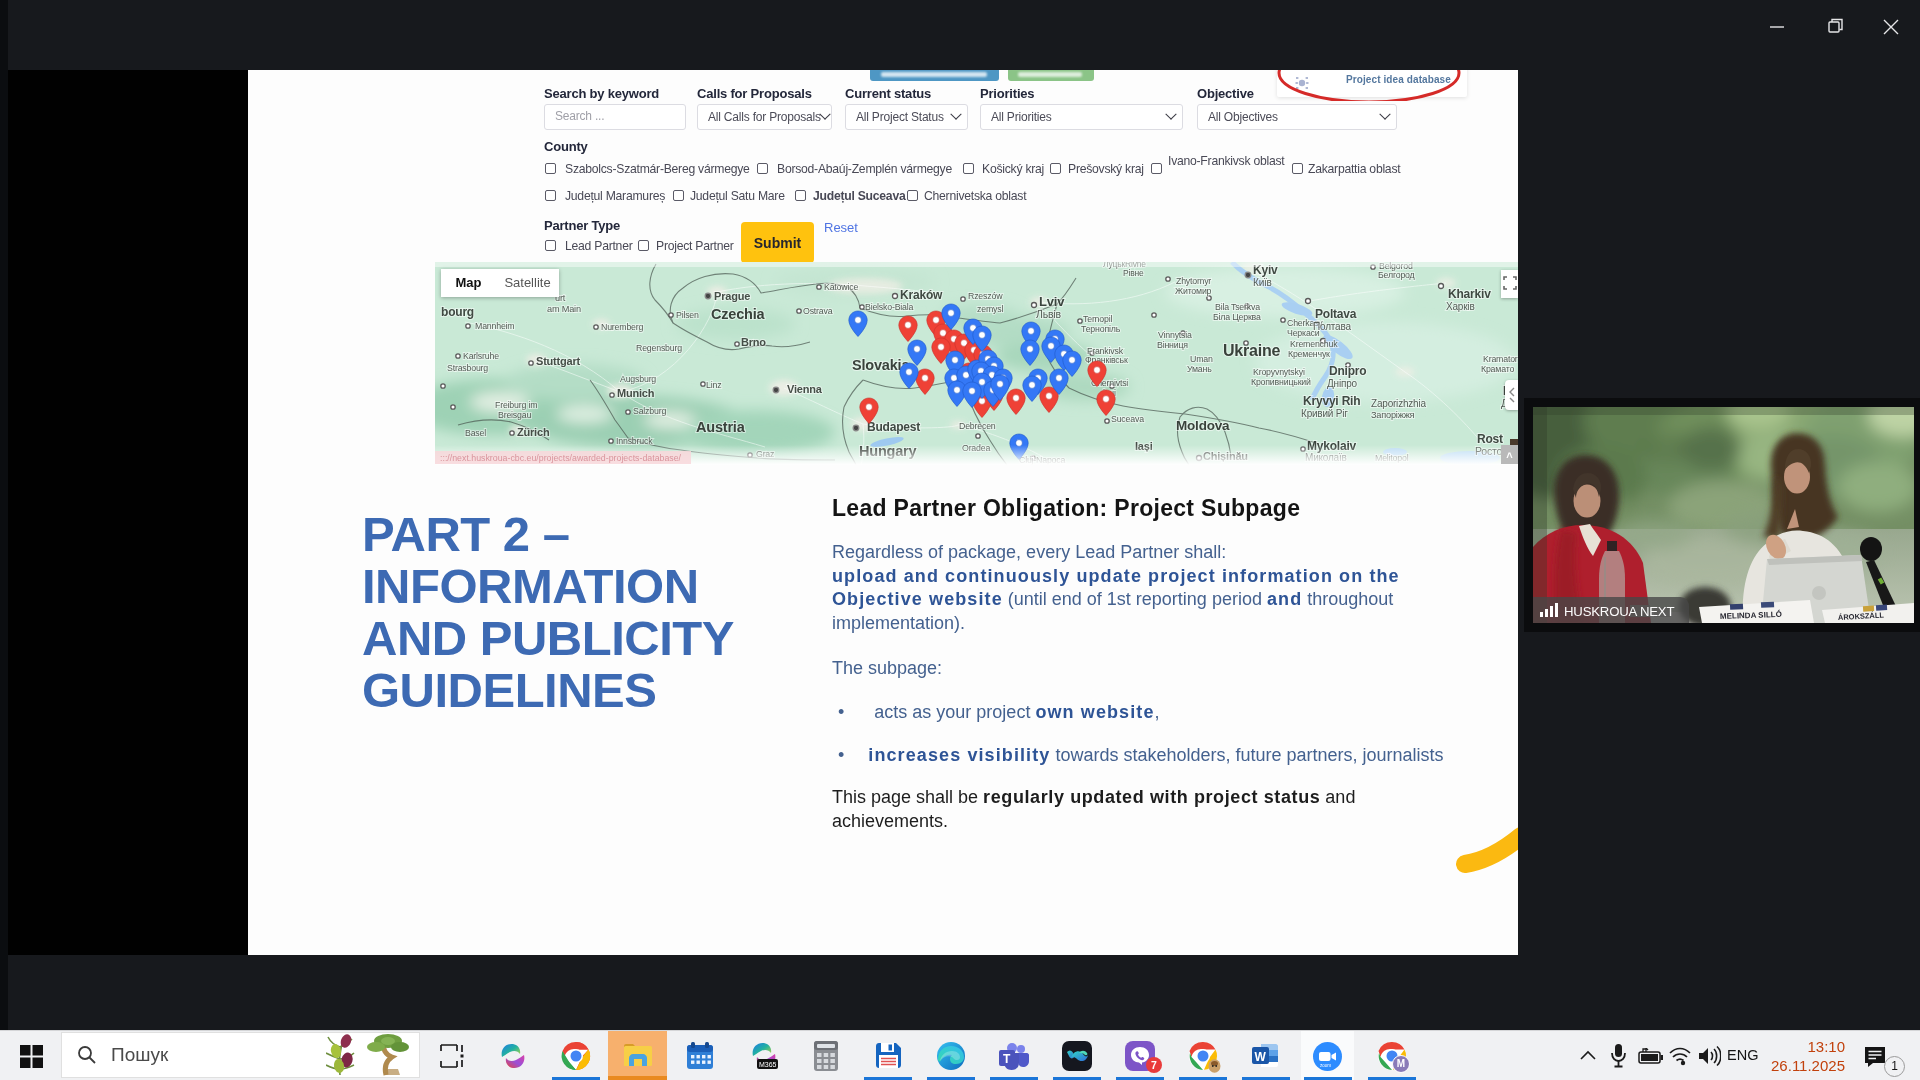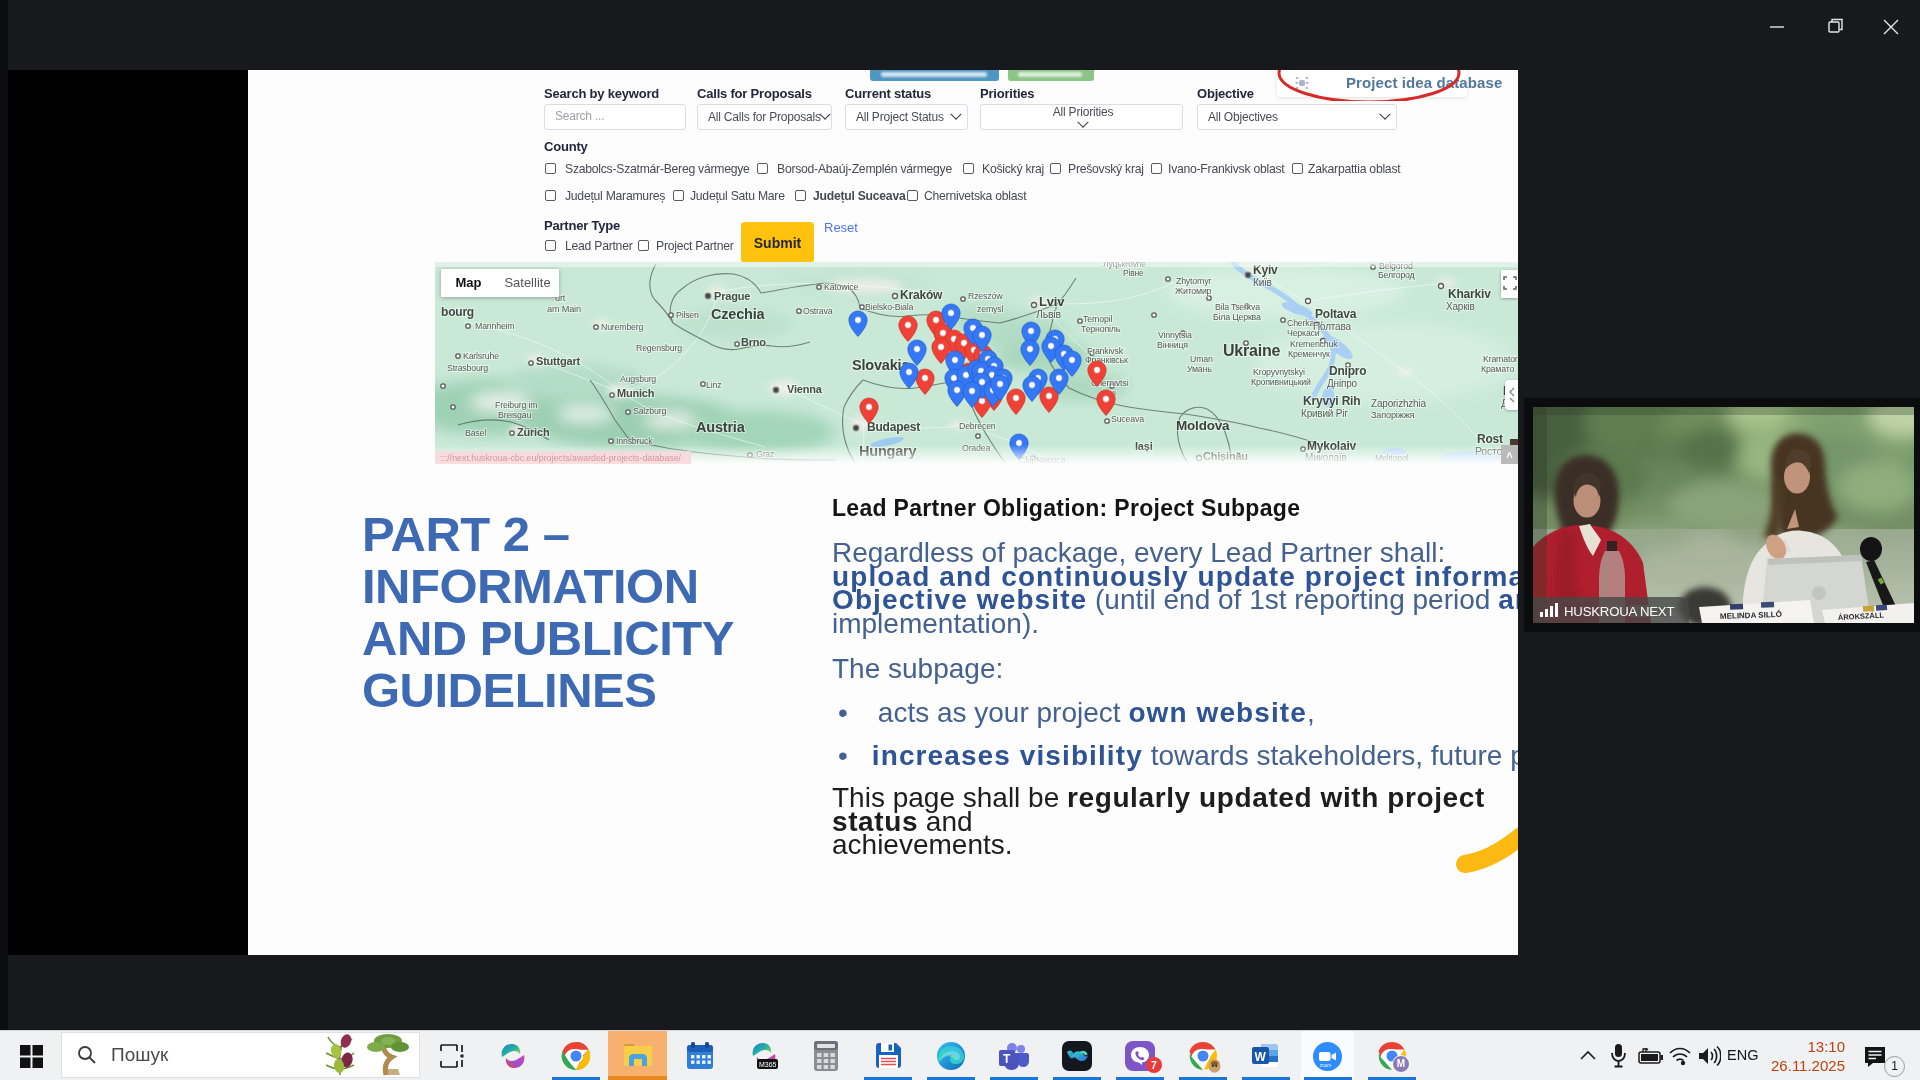--- a/index.html
+++ b/index.html
@@ -10,21 +10,21 @@
 #blackstrip { left:8px; top:70px; width:240px; height:885px; background:#010101; }
 #slide { left:248px; top:70px; width:1270px; height:885px; background:#fdfdfd; overflow:hidden; }
 .lbl { font-weight:bold; font-size:13px; color:#23273a; letter-spacing:-0.2px; }
 .box { background:#fff; border:1px solid #dcdce2; border-radius:3px; height:26px; font-size:12px; color:#4c4c58; white-space:nowrap; letter-spacing:-0.2px; }
 .dd { display:flex; align-items:center; justify-content:space-between; padding:0 7px 0 10px; overflow:hidden; }
 .dd .cv { width:8px; height:8px; border-right:1.6px solid #3a3a44; border-bottom:1.6px solid #3a3a44; transform:rotate(45deg) translate(-2px,-2px); flex:none; }
 .chk { width:11px; height:11px; border:1.4px solid #5a5a66; border-radius:2px; background:#fff; }
 .cl { font-size:12.2px; color:#494956; letter-spacing:-0.25px; white-space:nowrap; }
 #taskbar { left:0; top:1030px; width:1920px; height:50px; background:#f0f1f3; border-top:1px solid #d4d5d7; }
 .bluebar { position:absolute; top:46px; height:4px; width:48px; background:#1b76d8; }
-.txt { font-size:28px; line-height:23.6px; color:#44618f; }
+.txt { font-size:18px; line-height:23.6px; color:#44618f; }
 .txt b { letter-spacing:1.1px; }
 .txt .bb { color:#2e5496; }
 </style>
 </head>
 <body>
 <svg width="0" height="0" style="position:absolute;">
   <defs>
     <g id="chr">
       <circle cx="15" cy="15" r="14" fill="#fff"></circle>
       <path d="M15 1 A14 14 0 0 1 27.5 8.5 L17 8.5 C10 7 5 10 3.5 16 L1.5 10 A14 14 0 0 1 15 1 Z" fill="#ea4335"></path>
@@ -45,61 +45,61 @@
   <div class="abs" style="left:760px; top:-9px; width:86px; height:20px; background:#8bc487; border-radius:3px;"></div>
   <div class="abs" style="left:770px; top:2px; width:64px; height:5px; background:rgba(255,255,255,0.7); border-radius:2px; filter:blur(1px);"></div>
 
   <div class="abs" style="left:1029px; top:-6px; width:190px; height:33px; background:#fff; box-shadow:0 1px 4px rgba(0,0,0,0.12); border-radius:2px;"></div>
   <svg class="abs" style="left:1046px; top:4px;" width="16" height="18" viewBox="0 0 16 18">
     <circle cx="8" cy="9" r="3.2" fill="#a9b3d2"></circle>
     <g stroke="#97a3c6" stroke-width="1.3" fill="none">
       <path d="M2 4h2.4M1.5 9h2.4M2 14h2.4M11.6 4h2.4M12.1 9h2.4M11.6 14h2.4"></path>
     </g>
   </svg>
-  <div class="abs" style="left:1066px; top:4px; font-size:15px; color:#54779e; font-weight:bold; letter-spacing:0.1px;padding-left:32px;">Project idea database</div>
+  <div class="abs" style="left:1066px; top:4px; font-size:10px; color:#54779e; font-weight:bold; letter-spacing:0.1px;padding-left:32px;">Project idea database</div>
   <svg class="abs" style="left:1020px; top:-24px;" width="210" height="55" viewBox="0 0 210 55">
     <ellipse cx="101" cy="27" rx="90" ry="29" fill="none" stroke="#d52a28" stroke-width="3"></ellipse>
   </svg>
 
   <div class="abs lbl" style="left:296px; top:16px;">Search by keyword</div>
   <div class="abs lbl" style="left:449px; top:16px;">Calls for Proposals</div>
   <div class="abs lbl" style="left:597px; top:16px;">Current status</div>
   <div class="abs lbl" style="left:732px; top:16px;">Priorities</div>
   <div class="abs lbl" style="left:949px; top:16px;">Objective</div>
 
   <div class="abs box" style="left:296px; top:34px; width:142px; padding:4px 10px; color:#a0a0a8;">Search ...</div>
   <div class="abs box dd" style="left:449px; top:34px; width:135px;">
       <span>All Calls for Proposals</span>
       <span class="cv"></span>
     </div>
   <div class="abs box dd" style="left:597px; top:34px; width:123px;">
       <span>All Project Status</span>
       <span class="cv"></span>
     </div>
-  <div class="abs box dd" style="left:732px; top:34px; width:203px;flex-direction:column;">
+  <div class="abs box dd" style="left:732px; top:34px; width:203px;">
       <span>All Priorities</span>
       <span class="cv"></span>
     </div>
   <div class="abs box dd" style="left:949px; top:34px; width:200px;">
       <span>All Objectives</span>
       <span class="cv"></span>
     </div>
 
   <div class="abs lbl" style="left:296px; top:69px;">County</div>
 
   <div class="abs chk" style="left:297px; top:93px;"></div>
     <div class="abs cl" style="left:317px; top:92px;">Szabolcs-Szatmár-Bereg vármegye</div>
   <div class="abs chk" style="left:509px; top:93px;"></div>
     <div class="abs cl" style="left:529px; top:92px;">Borsod-Abaúj-Zemplén vármegye</div>
   <div class="abs chk" style="left:715px; top:93px;"></div>
     <div class="abs cl" style="left:734px; top:92px;">Košický kraj</div>
   <div class="abs chk" style="left:802px; top:93px;"></div>
     <div class="abs cl" style="left:820px; top:92px;">Prešovský kraj</div>
   <div class="abs chk" style="left:903px; top:93px;"></div>
-    <div class="abs cl" style="left:920px; top:92px;">Ivano-Frankivsk oblast</div>
+    <div class="abs cl" style="left:920px; top:84px;">Ivano-Frankivsk oblast</div>
   <div class="abs chk" style="left:1044px; top:93px;"></div>
     <div class="abs cl" style="left:1060px; top:92px;">Zakarpattia oblast</div>
 
   <div class="abs chk" style="left:297px; top:120px;"></div>
     <div class="abs cl" style="left:317px; top:119px;">Județul Maramureș</div>
   <div class="abs chk" style="left:425px; top:120px;"></div>
     <div class="abs cl" style="left:442px; top:119px;">Județul Satu Mare</div>
   <div class="abs chk" style="left:547px; top:120px;"></div>
     <div class="abs cl" style="left:565px; top:119px;font-weight:bold;">Județul Suceava</div>
   <div class="abs chk" style="left:659px; top:120px;"></div>

